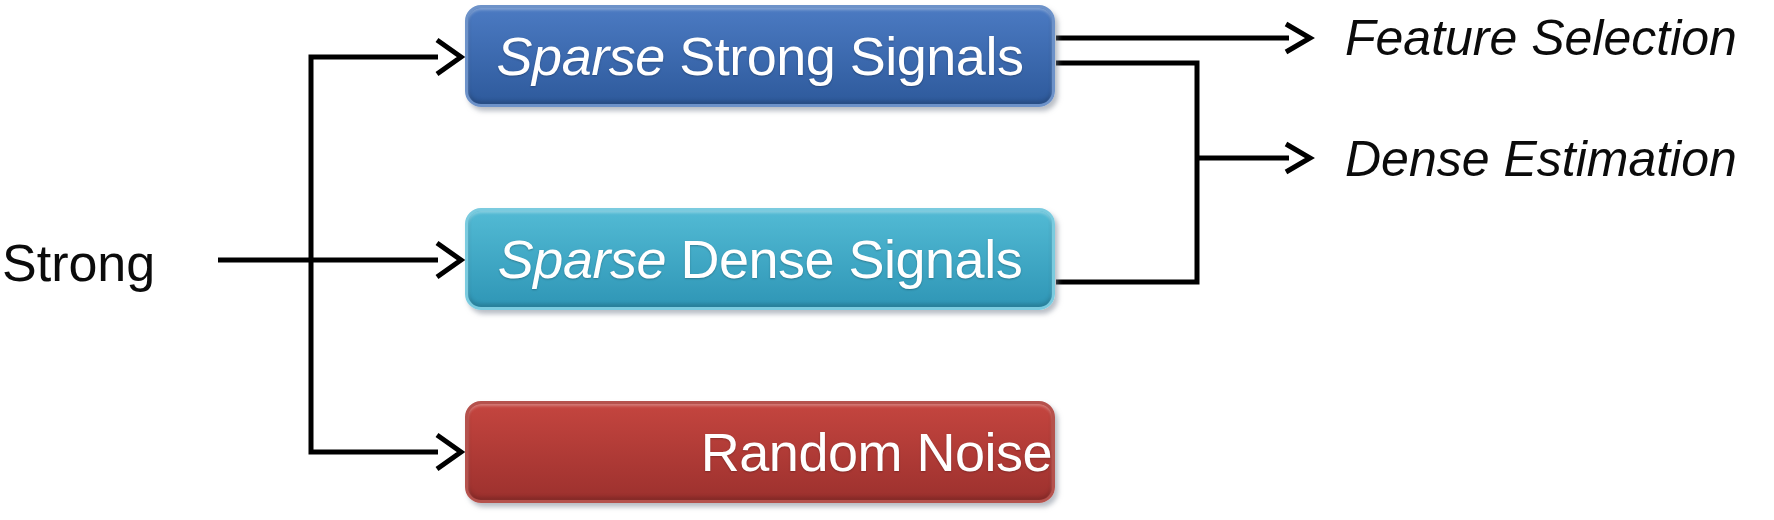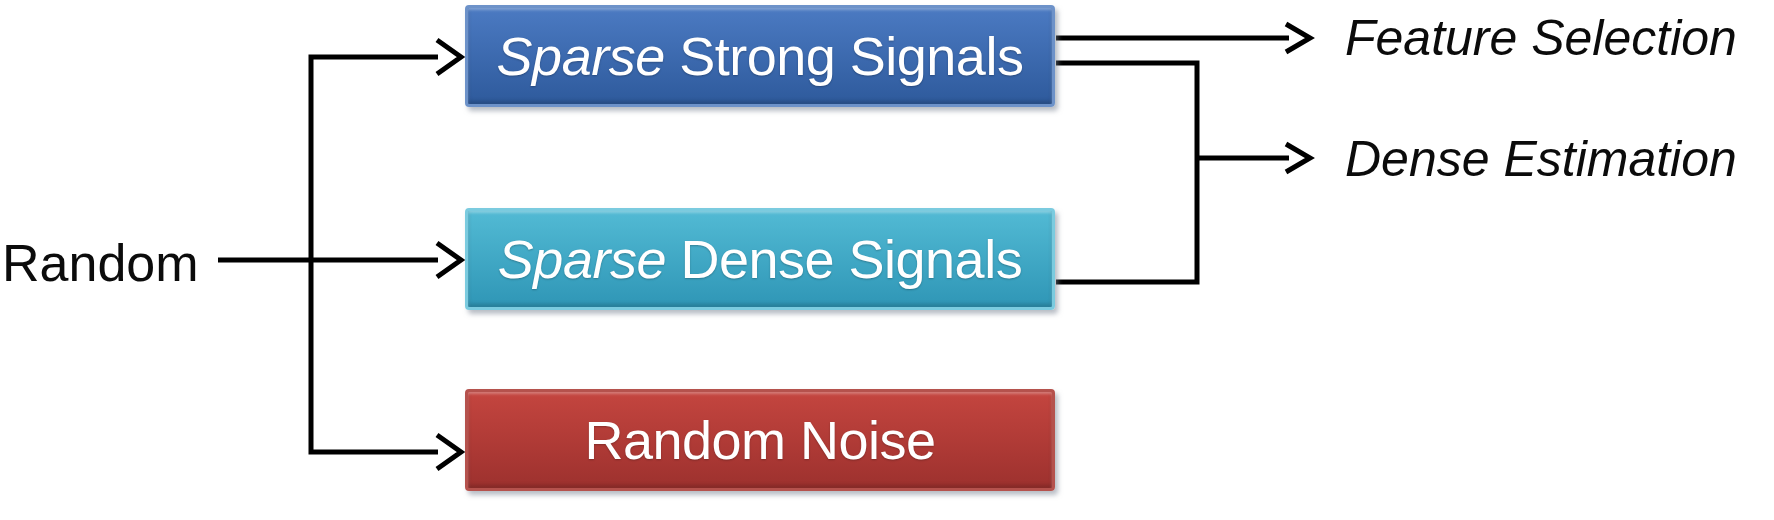--- a/index.html
+++ b/index.html
@@ -21,40 +21,40 @@
     stroke: #000000;
     stroke-width: 5;
   }
   .node {
     position: absolute;
     left: 465px;
     width: 590px;
     height: 102px;
     box-sizing: border-box;
     border: 3px solid var(--border-c, #888);
-    border-radius: 4px;
+    border-radius: 16px;
     background: linear-gradient(180deg, var(--fill-top, #999) 0%, var(--fill-bottom, #555) 100%);
     box-shadow: 3px 4px 5px rgba(125, 135, 150, 0.55),
                 inset 0 2px 3px rgba(255, 255, 255, 0.30),
                 inset 0 -3px 4px rgba(0, 0, 0, 0.18);
     display: flex;
     align-items: center;
     justify-content: center;
   }
   .node-label {
     color: #ffffff;
     font-size: 54px;
     letter-spacing: -0.5px;
     white-space: nowrap;
     text-shadow: 0 1px 2px rgba(0, 0, 0, 0.25);
   }
   .node-label .emph { font-style: italic; }
   .node-sparse { top: 5px;   }
   .node-dense  { top: 208px; }
-  .node-noise  { top: 389px; }
+  .node-noise  { top: 401px; justify-content: flex-end; }
   .text-label {
     position: absolute;
     color: #0b0b0b;
     white-space: nowrap;
   }
   .source-label {
     left: 2px;
     top: 237px;
     font-size: 52px;
     line-height: 52px;
@@ -85,21 +85,21 @@
 
     <path d="M 1056 38 H 1289"></path>
     <polyline points="1286,24 1310,38 1286,52"></polyline>
 
     <path d="M 1056 63 L 1197 63 L 1197 282 L 1056 282"></path>
 
     <path d="M 1197 158 H 1289"></path>
     <polyline points="1286,144 1310,158 1286,172"></polyline>
   </svg>
 
-  <div class="text-label source-label">Random</div>
+  <div class="text-label source-label">Strong</div>
 
   <div class="node node-sparse" style="--fill-top: #4B7AC2; --fill-bottom: #2E5A9C; --border-c: #6D92C9;">
     <span class="node-label"><span class="emph">Sparse</span><span> Strong Signals</span></span>
   </div>
 
   <div class="node node-dense" style="--fill-top: #52BAD4; --fill-bottom: #2F96B6; --border-c: #7BCBDF;">
     <span class="node-label"><span class="emph">Sparse</span><span> Dense Signals</span></span>
   </div>
 
   <div class="node node-noise" style="--fill-top: #C4453F; --fill-bottom: #9D312E; --border-c: #B5524D;">

